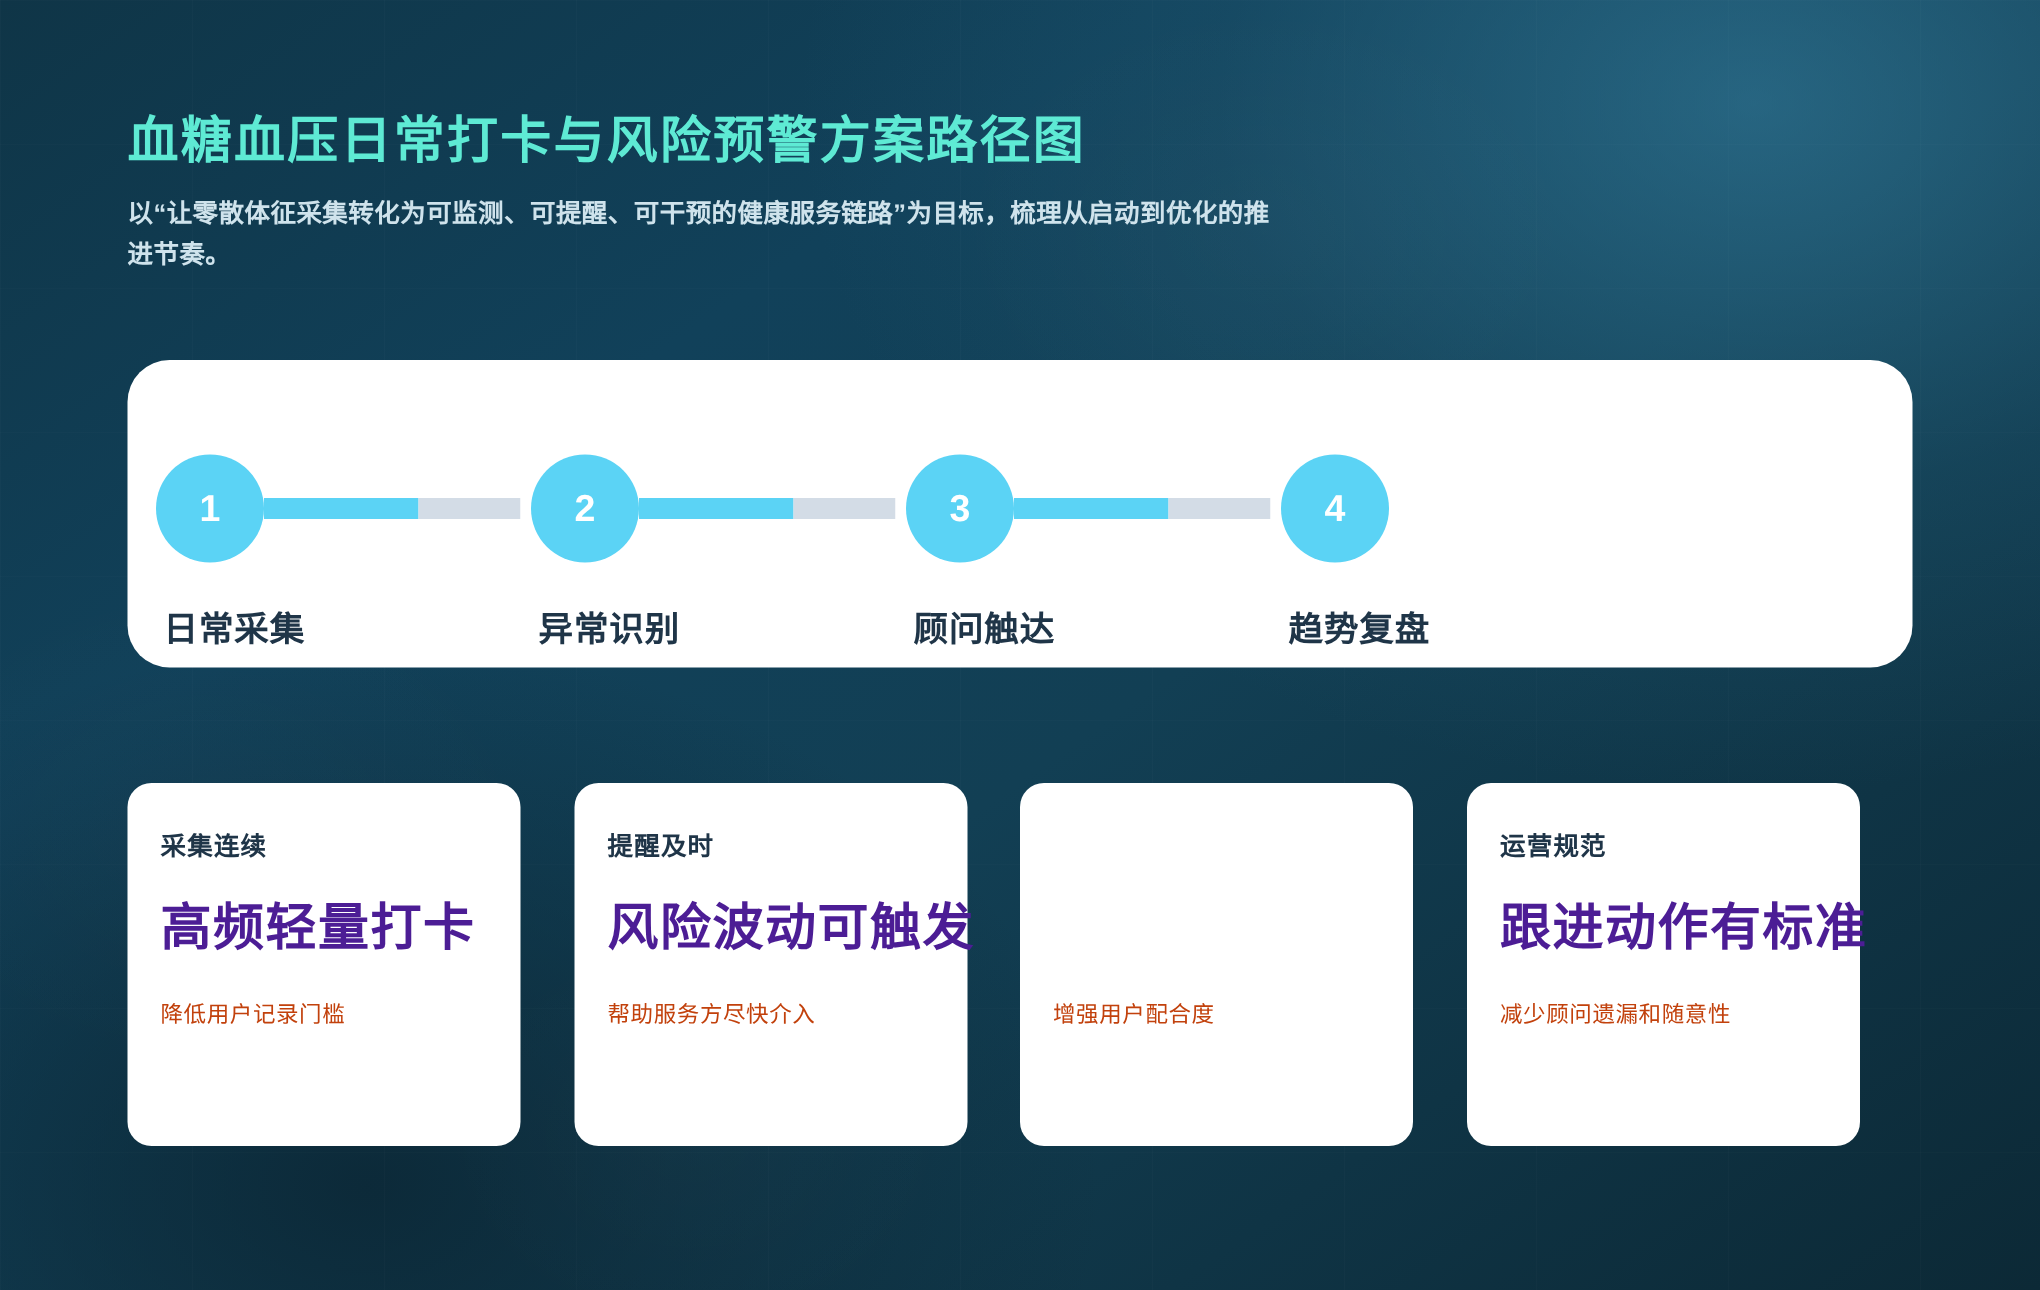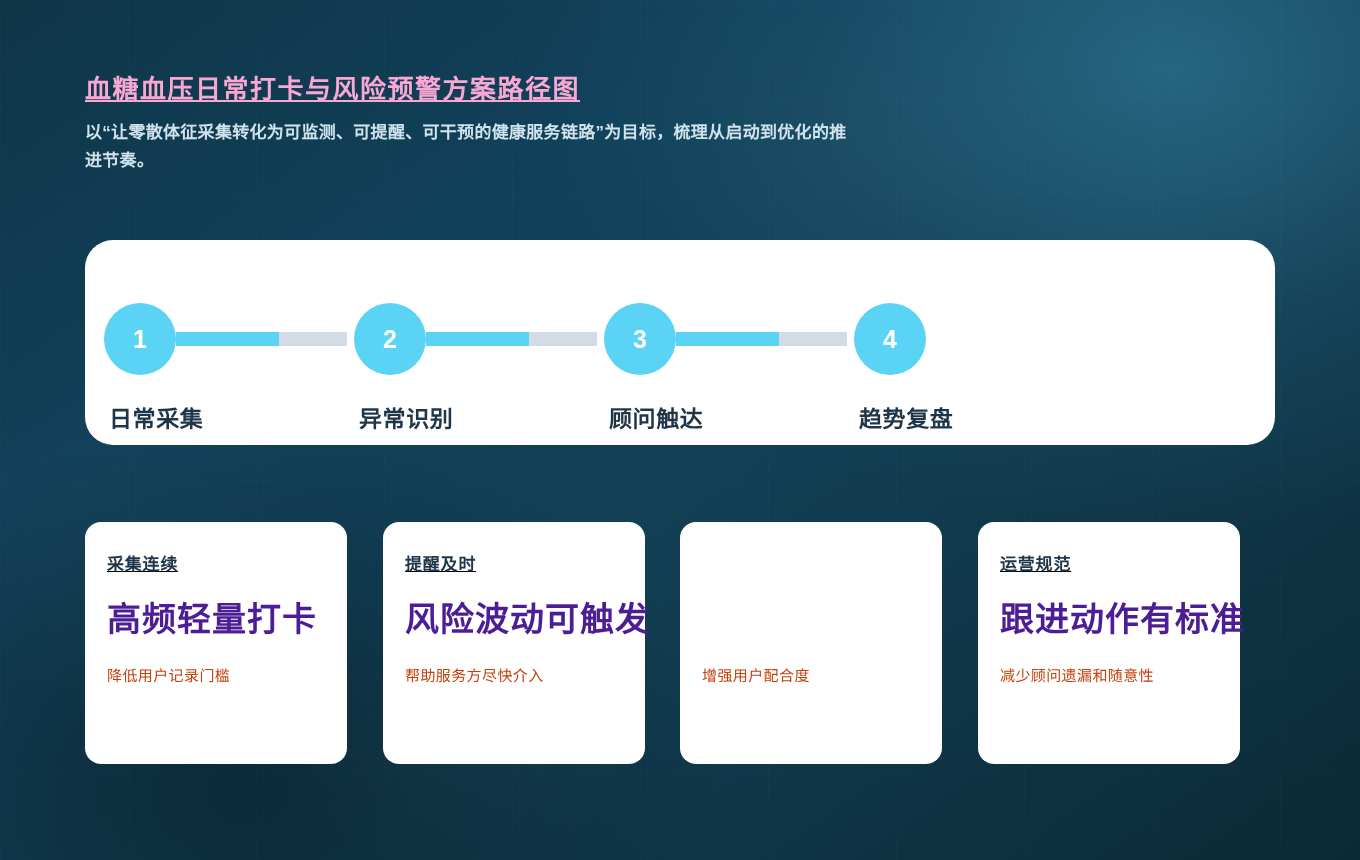--- a/index.html
+++ b/index.html
@@ -38,24 +38,23 @@
       radial-gradient(320px 240px at 10% 64%, rgba(255,255,255,0.017), rgba(0,0,0,0) 72%),
       radial-gradient(260px 200px at 34% 88%, rgba(255,255,255,0.014), rgba(0,0,0,0) 70%),
       radial-gradient(300px 220px at 62% 18%, rgba(255,255,255,0.02), rgba(0,0,0,0) 72%);
   }
 
   .stage{ position:absolute; inset:0; }
 
   
   .header{ position:absolute; left:85px; top:74px; width:840px; }
   .page-title{
-    font-size:26px; font-weight:bold; color:#f9a8d4;
+    font-size:34px; font-weight:bold; color:#5eead4;
     letter-spacing:1.5px; line-height:1.2;
     white-space:nowrap;
-    text-decoration:underline;
   }
   .page-subtitle{
     margin-top:14px;
     font-size:17px; line-height:1.62;
     color:#cfe3ec; font-weight:bold;
     letter-spacing:.3px;
     max-width:770px;
   }
 
   
@@ -103,21 +102,21 @@
     position:absolute; left:85px; top:522px;
     width:1190px; height:242px;
   }
   .card{
     position:absolute; top:0;
     width:262px; height:242px;
     background:#ffffff;
     border-radius:16px;
     overflow:visible;
   }
-  .card-inner{ position:relative; padding:28px 22px 0 22px;text-decoration:underline; }
+  .card-inner{ position:relative; padding:28px 22px 0 22px; }
   .card-kicker{
     font-size:17px; font-weight:bold; color:#1f3548;
     letter-spacing:.8px; white-space:nowrap;
   }
   .card-headline{
     position:absolute; left:22px; top:78px;
     font-size:34px; font-weight:bold; color:#4c1d95;
     letter-spacing:1px; white-space:nowrap;
     line-height:1.15;
   }

